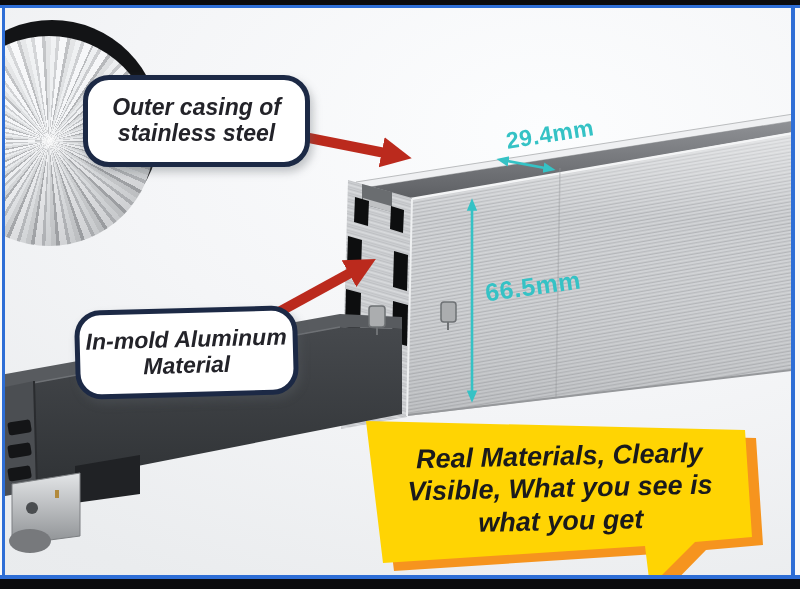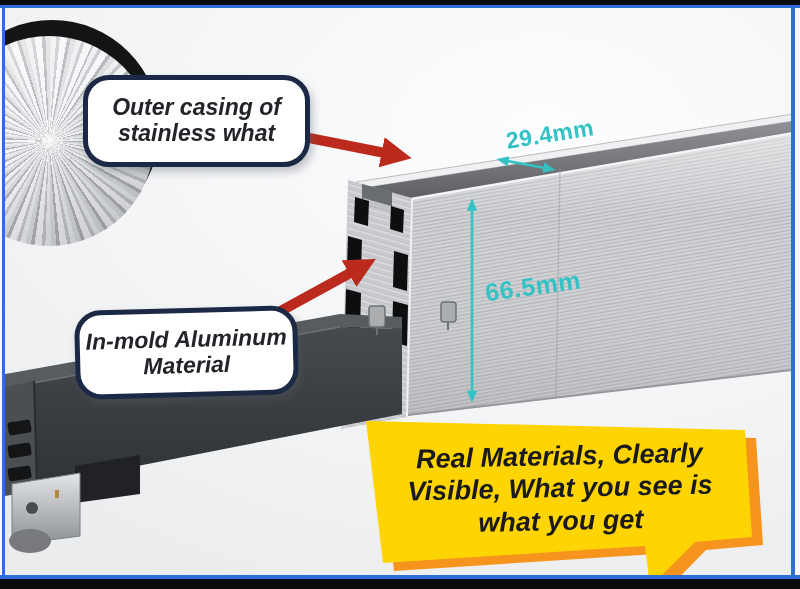--- a/index.html
+++ b/index.html
@@ -159,21 +159,21 @@
     </g>
 
     <g>
       <polygon points="377,429 756,438 763,545 706,550 661,596 656,554 394,571" style="fill:var(--orange)"></polygon>
       <polygon points="366,421 745,430 752,537 695,542 650,587 645,546 383,563" style="fill:var(--yellow)"></polygon>
     </g>
   </svg>
 
   <div id="callout1" class="callout">
     <div>Outer casing of</div>
-    <div>stainless what</div>
+    <div>stainless steel</div>
   </div>
 
   <div id="callout2" class="callout">
     <div>In-mold Aluminum</div>
     <div>Material</div>
   </div>
 
   <div id="dim-top" class="dim">29.4mm</div>
   <div id="dim-side" class="dim">66.5mm</div>
 

